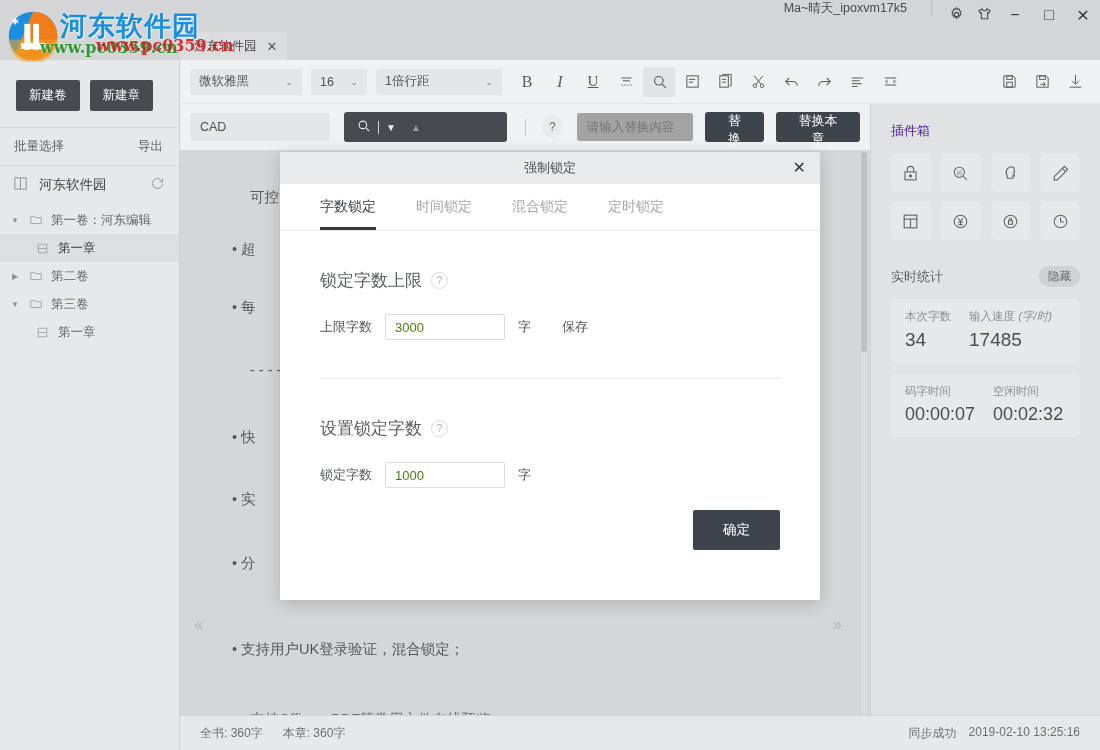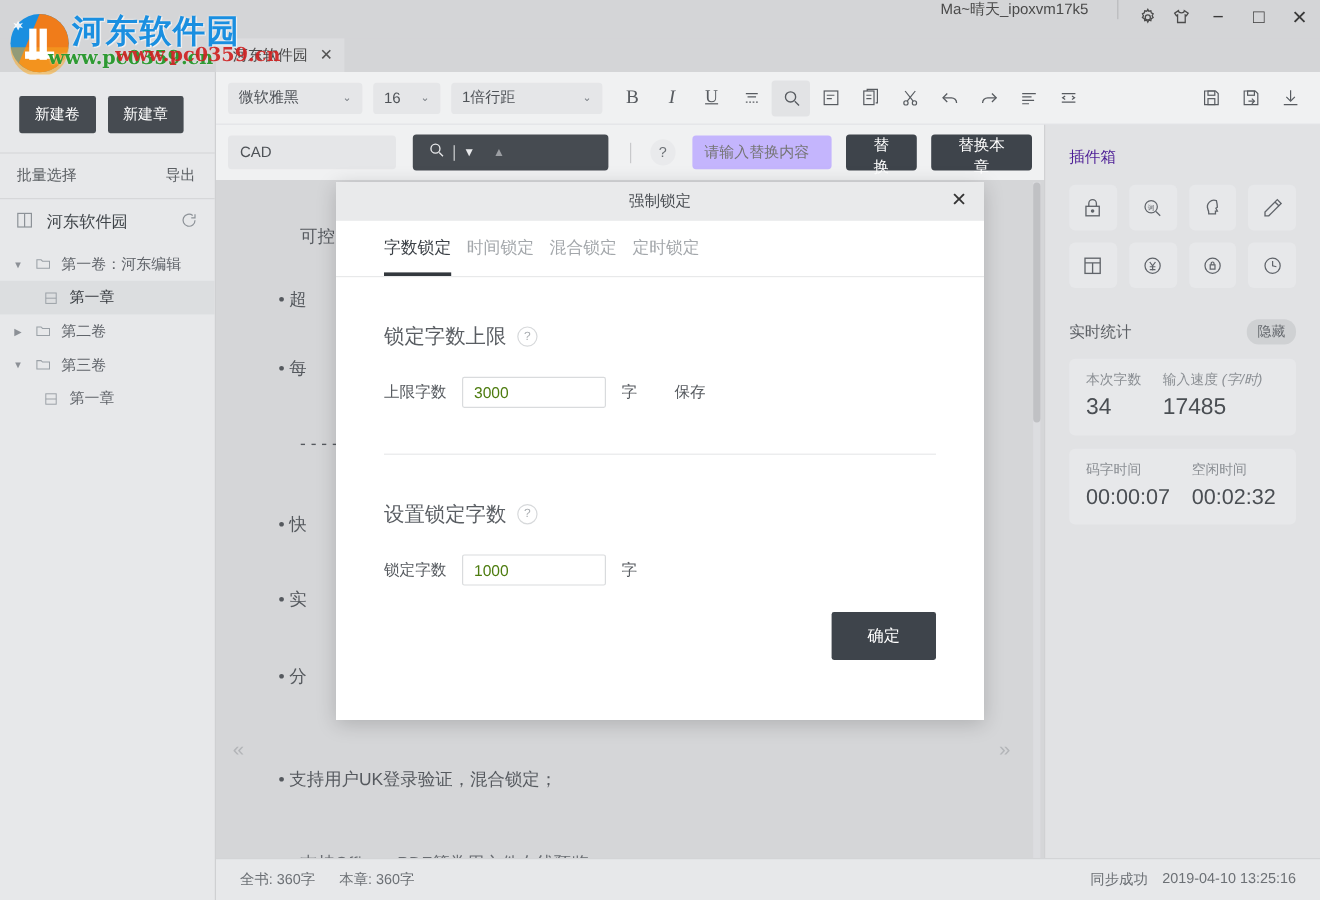--- a/index.html
+++ b/index.html
@@ -152,21 +152,21 @@
     color: #e9eaec;
   }
   .fb-caretline { width:1px; height: 13px; background: #cfd1d3; display:inline-block; }
   .fb-pipe { width: 1px; height: 17px; background: #c8c9cb; margin: 0 16px 0 18px; }
   .fb-q {
     width: 22px; height: 22px; border-radius: 50%; background: #e9eaec;
     display: flex; align-items: center; justify-content: center;
     font-size: 12px; color: #6c7075;
   }
   .fb-rep {
-    margin-left: 14px; width: 116px; height: 28px; background: #c4b5fd;
+    margin-left: 14px; width: 116px; height: 28px; background: #a3a3a3;
     border: none; border-radius: 3px; font-size: 12.5px; padding: 0 10px;
     color: #4e5257; font-family: inherit;
   }
   .fb-btn {
     margin-left: 12px; height: 30px; padding: 0 17px; background: #3e444b;
     color: #fff; border: none; border-radius: 3px; font-size: 13px; cursor: pointer;
     font-family: inherit;
   }
 
   
@@ -239,21 +239,21 @@
   .modal-head {
     height: 32px; background: #e9eaeb;
     display: flex; align-items: center; justify-content: center;
     position: relative; font-size: 13px; color: #4b4f54;
   }
   .modal-close {
     position: absolute; right: 14px; top: 50%; transform: translateY(-50%);
     font-size: 16px; color: #333; cursor: pointer; line-height: 1;
   }
   .modal-tabs {
-    display: flex; gap: 13px; padding: 14px 40px 0 40px;
+    display: flex; gap: 40px; padding: 14px 40px 0 40px;
     border-bottom: 1px solid #e8e9ea;
   }
   .mtab {
     font-size: 14px; color: #a3a7ab; padding-bottom: 11px;
     border-bottom: 3px solid transparent; cursor: pointer;
   }
   .mtab.active { color: #3b4046; border-bottom-color: #33383d; font-weight: normal; }
   .modal-body { padding: 0 40px; }
   .sec-title {
     display: flex; align-items: center; gap: 9px;
@@ -636,21 +636,21 @@
     </div>
   </div>
 
   <div class="statusbar">
     <div class="sb-left">
       <span>全书: 360字</span>
       <span>本章: 360字</span>
     </div>
     <div class="sb-right">
       <span>同步成功</span>
-      <span>2019-04-10 13:25:16</span>
+      <span>2019-02-10 13:25:16</span>
     </div>
   </div>
 
   <div class="modal">
     <div class="modal-head">
       <span>强制锁定</span>
       <span class="modal-close">✕</span>
     </div>
     <div class="modal-tabs">
       <div class="mtab active">字数锁定</div>

